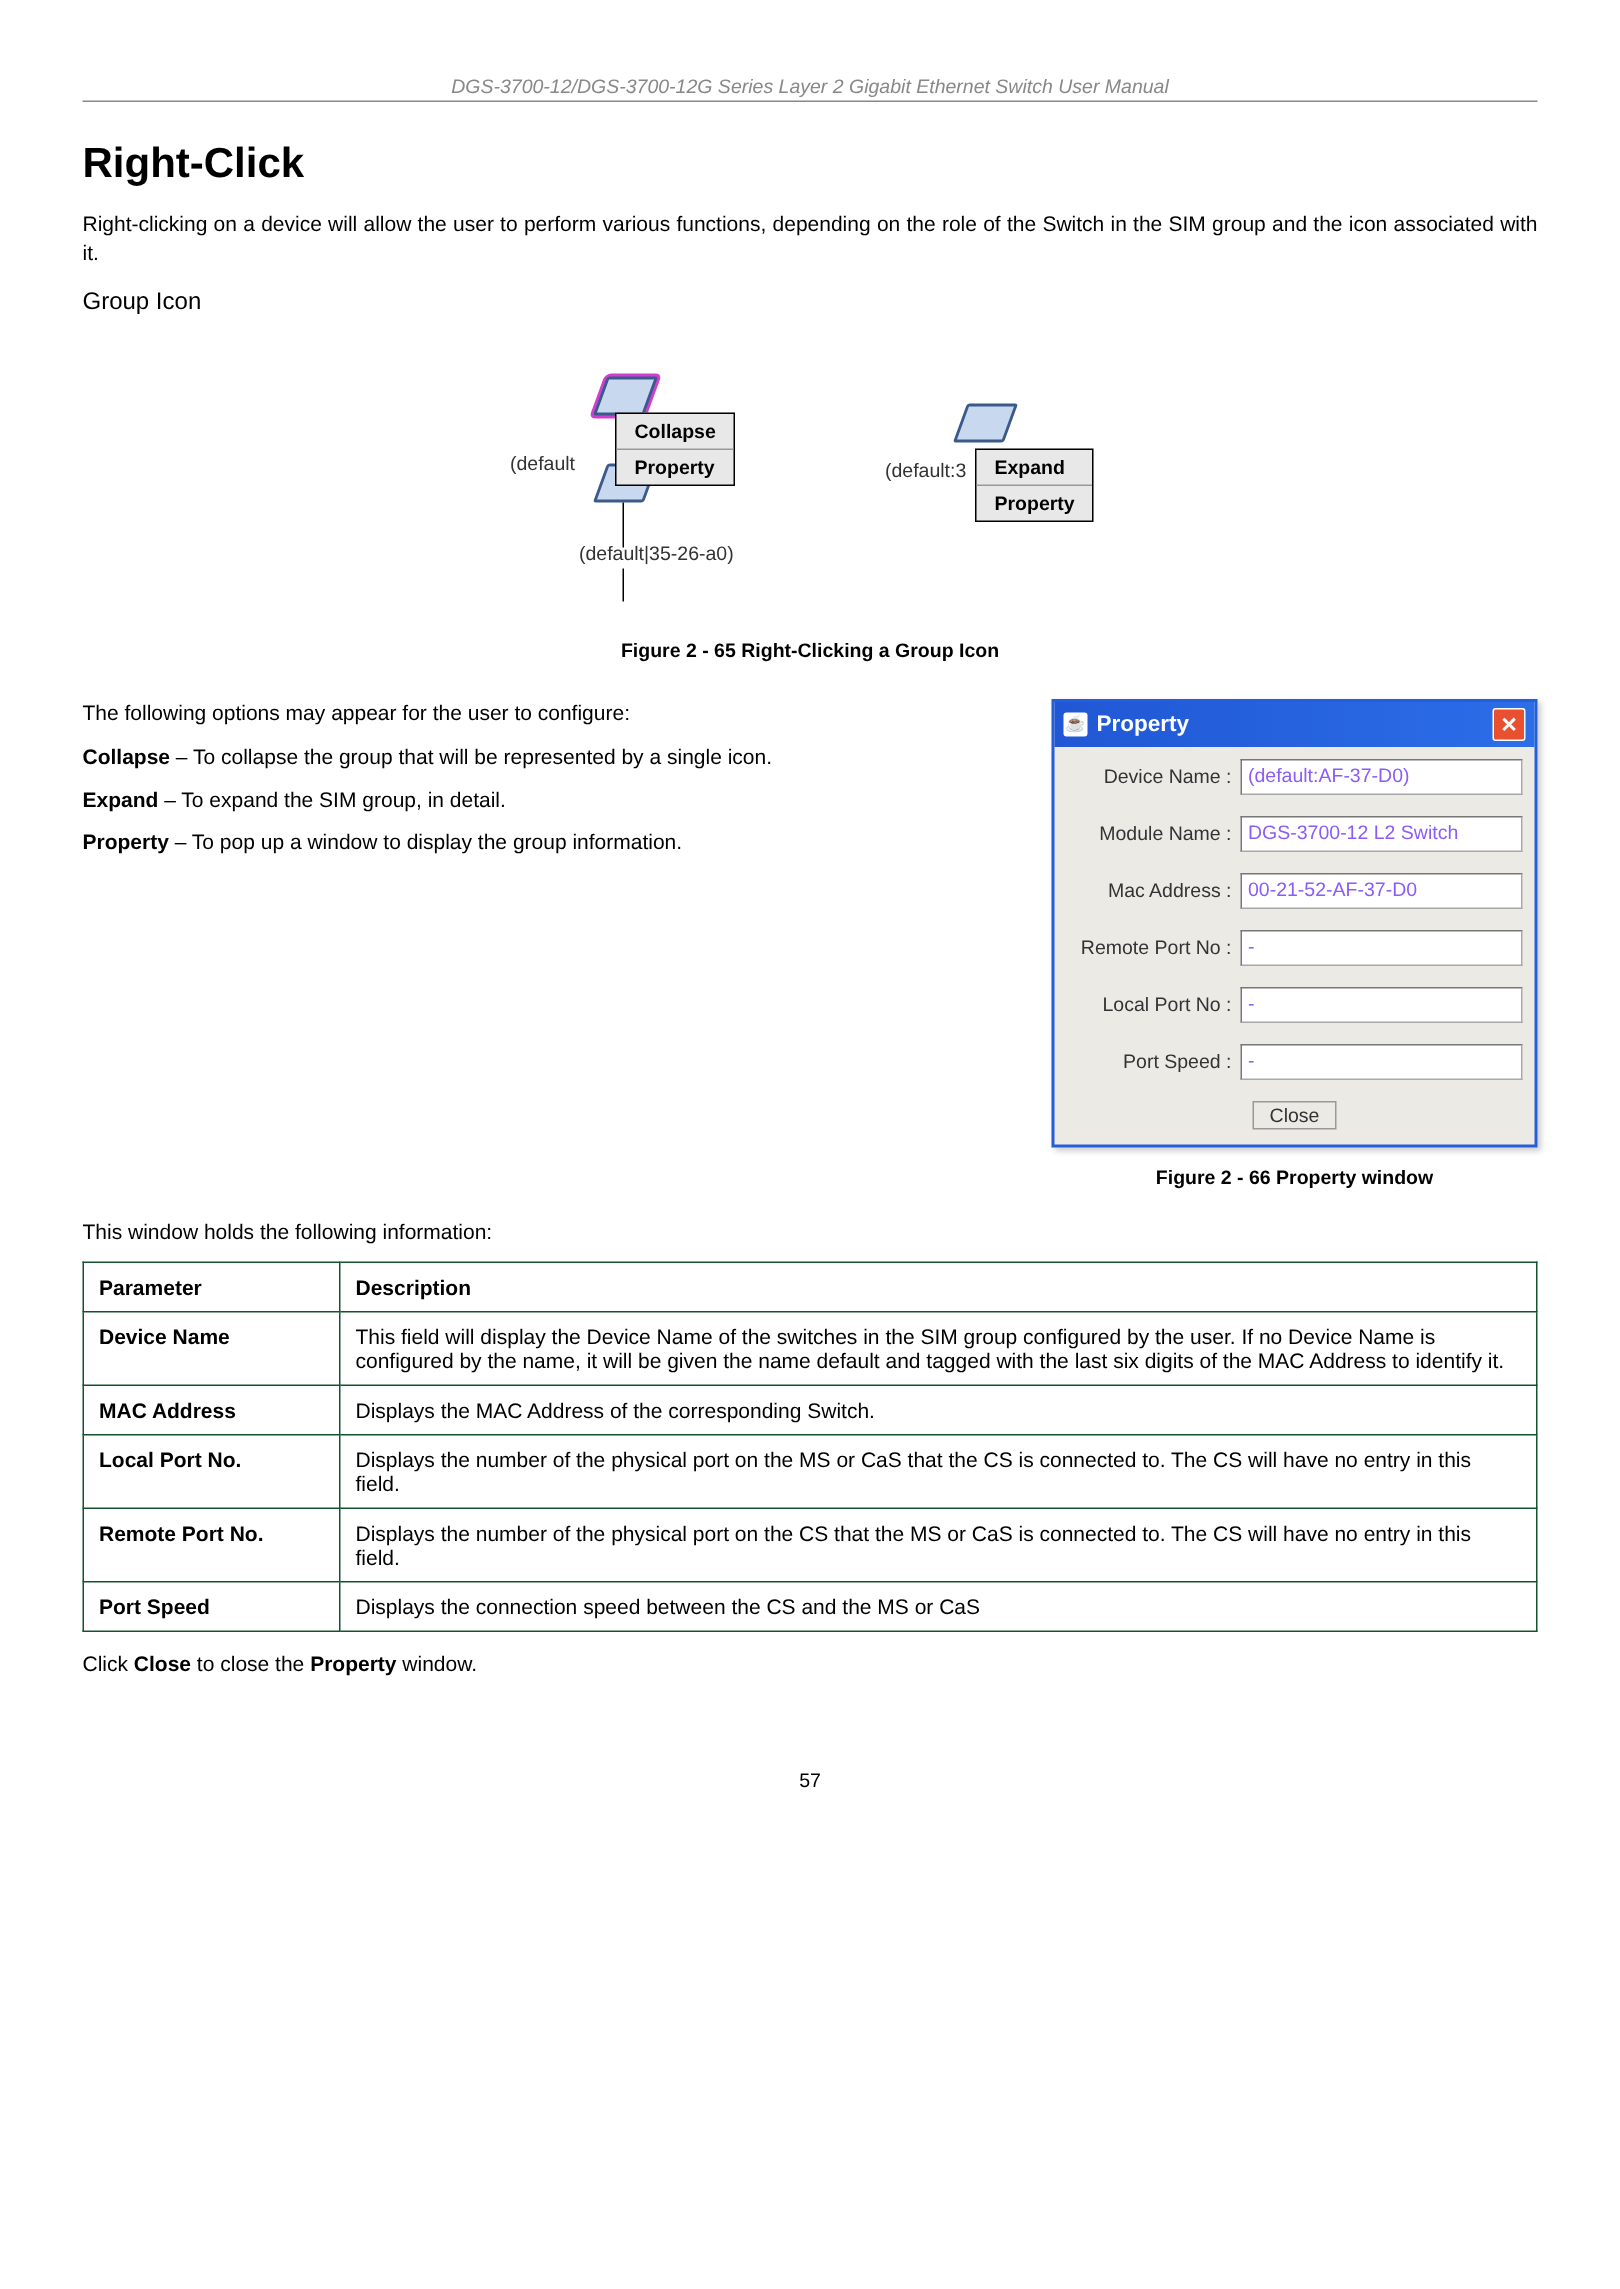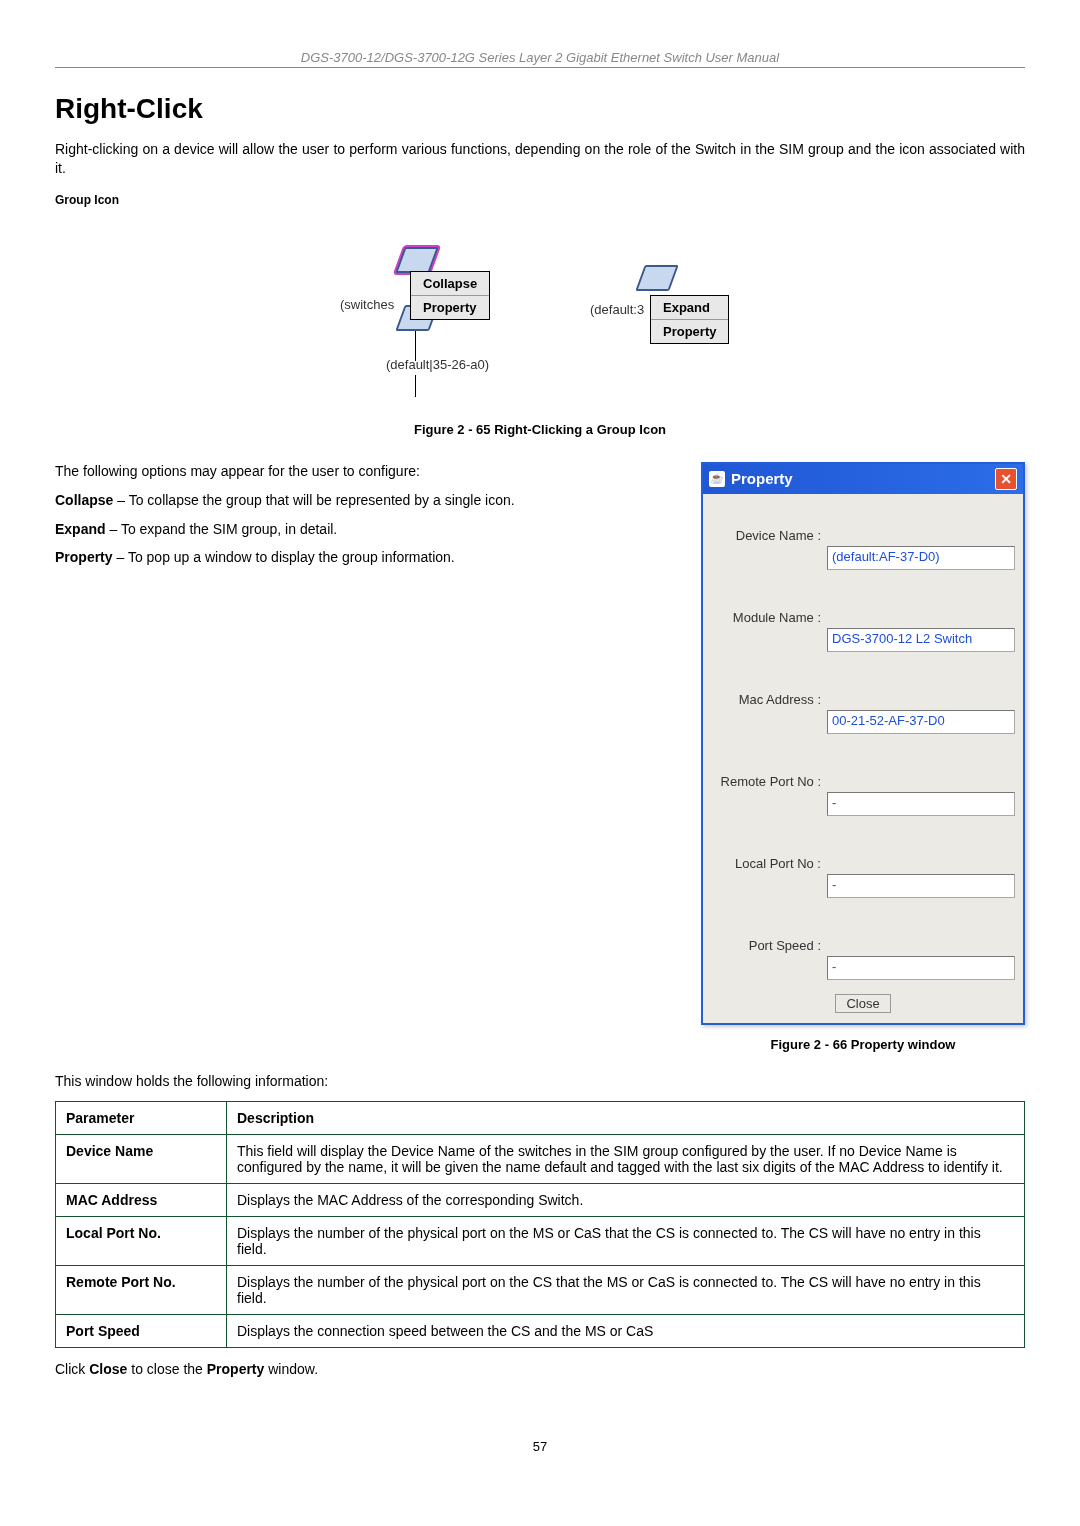--- a/index.html
+++ b/index.html
@@ -19,22 +19,22 @@
     border-bottom: 1px solid #888;
     padding-bottom: 2px;
     margin-bottom: 25px;
   }
   h1 {
     font-size: 28px;
     font-weight: bold;
     margin: 0 0 15px 0;
   }
   h2 {
-    font-size: 12px;
-    font-weight: bold;
+    font-size: 16px;
+    font-weight: normal;
     margin: 15px 0 22px 0;
   }
   p {
     margin: 0 0 10px 0;
     line-height: 1.35;
     text-align: justify;
   }
   .figures-row {
     display: flex;
     justify-content: center;
@@ -144,23 +144,22 @@
     padding-right: 6px;
   }
   .prop-row .val {
     flex: 1;
     background: #fff;
     border: 1px solid #a8a8a8;
     border-top-color: #777;
     border-left-color: #777;
     padding: 2px 4px;
     font-size: 13px;
-    color: #1d4ed8;
+    color: #8b5cf6;
     min-height: 18px;
-    margin-top: 44px;
   }
   .prop-close-row {
     text-align: center;
     margin: 0 0 6px 0;
   }
   .prop-close-row button {
     font-size: 13px;
     padding: 1px 10px;
     background: #eceae5;
     border: 1px solid #999;
@@ -213,21 +212,21 @@
 
 <p>Right-clicking on a device will allow the user to perform various functions, depending on the role of the Switch in the SIM group and the icon associated with it.</p>
 
 <h2>Group Icon</h2>
 
 <div class="figures-row">
 
   <div class="fig-left-group">
     <div style="position:absolute; top:0; left:60px;" class="device-icon selected"></div>
     <div style="position:absolute; top:28px; left:75px;" class="vline"></div>
-    <div style="position:absolute; top:50px; left:0;" class="node-label">(switches</div>
+    <div style="position:absolute; top:50px; left:0;" class="node-label">(default</div>
     <div style="position:absolute; top:58px; left:60px;" class="device-icon"></div>
     <div style="position:absolute; top:24px; left:70px;" class="context-menu">
       <div>Collapse</div>
       <div>Property</div>
     </div>
     <div style="position:absolute; top:84px; left:75px;" class="vline"></div>
     <div style="position:absolute; top:110px; left:10px;margin-left:36px;" class="node-label">(default|35-26-a0)</div>
     <div style="position:absolute; top:128px; left:75px; height:22px;" class="vline"></div>
   </div>
 

